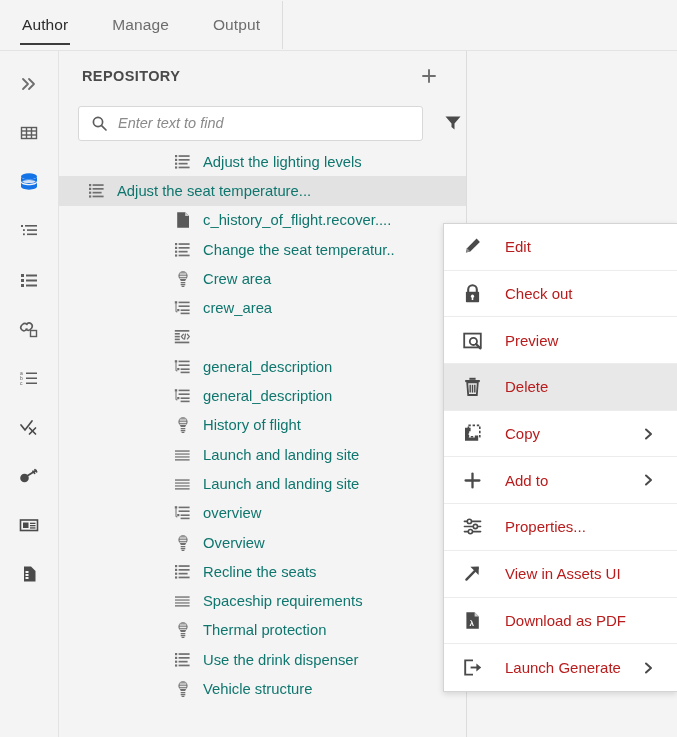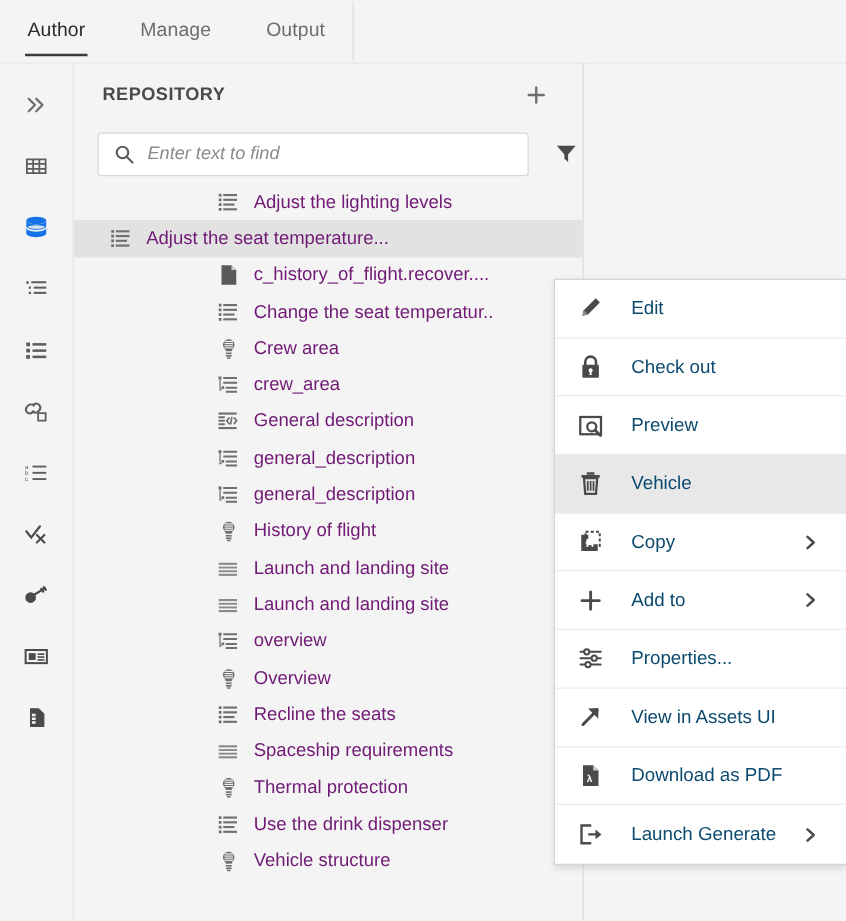--- a/index.html
+++ b/index.html
@@ -114,21 +114,21 @@
     cursor: pointer;
   }
   .row.selected { background: #e2e2e2; padding-left: 28px; }
   .row .ricon {
     width: 20px; height: 20px;
     display: flex; align-items: center; justify-content: center;
     flex: 0 0 20px;
   }
   .row .rlabel {
     margin-left: 10px;
-    font-size: 14.8px; color: #701a75;
+    font-size: 14.8px; color: #0f766e;
     white-space: nowrap;
   }
 
   
   .editor {
     position: absolute; left: 468px; top: 51px; right: 0; bottom: 0;
     background: #f4f4f4;
   }
 
   
@@ -149,21 +149,21 @@
     cursor: pointer;
   }
   .mi:last-child { border-bottom: none; }
   .mi.hl { background: #e8e8e8; }
   .mi .micon {
     width: 22px; height: 22px; margin-left: 17px;
     display: flex; align-items: center; justify-content: center;
     flex: 0 0 22px;
   }
   .mi .mlabel {
-    margin-left: 22px; font-size: 15px; color: #0c4a6e;
+    margin-left: 22px; font-size: 15px; color: #b91c1c;
     white-space: nowrap;
   }
   .mi .marrow {
     position: absolute; right: 22px; top: 50%; transform: translateY(-50%);
     display: flex;
   }
 </style>
 </head>
 <body>
 
@@ -453,21 +453,20 @@
         <rect x="0.8" y="10.6" width="5" height="1.6"></rect>
         <rect x="0.8" y="13.6" width="14.5" height="1.7"></rect>
         </g>
         <g fill="none" stroke="#6f6f6f" stroke-width="1.3" stroke-linecap="round">
         <polyline points="9.3,6.3 7.4,8.6 9.3,10.9"></polyline>
                   <polyline points="13.4,6.3 15.3,8.6 13.4,10.9"></polyline>
         <line x1="11.4" y1="6.1" x2="10.6" y2="11.1"></line>
                 </g>
               </svg>
             </span>
-            <span class="rlabel">General description</span>
           </div>
           <div class="row">
             <span class="ricon">
               <svg width="18" height="18" viewBox="0 0 18 18">
                 <g fill="#6f6f6f">
         <rect x="0.8" y="2.2" width="2.4" height="2.4"></rect>
         <rect x="4.6" y="2.6" width="11" height="1.6"></rect>
         <rect x="4.6" y="6.4" width="11" height="1.6"></rect>
         <rect x="3.2" y="10" width="2.2" height="2.2"></rect>
         <rect x="6.6" y="10.4" width="9" height="1.6"></rect>
@@ -704,21 +703,21 @@
               <rect x="7.4" y="1.8" width="6.2" height="2" fill="#4a4a4a"></rect>
               <rect x="3.2" y="4" width="14.6" height="2.1" fill="#4a4a4a"></rect>
               <path d="M5.2 6.4h10.6l-1 12.6H6.2z" fill="none" stroke="#4a4a4a" stroke-width="1.8"></path>
               <g stroke="#4a4a4a" stroke-width="1.4">
                 <line x1="8.2" y1="8.8" x2="8.2" y2="16.6"></line>
                 <line x1="10.5" y1="8.8" x2="10.5" y2="16.6"></line>
                 <line x1="12.8" y1="8.8" x2="12.8" y2="16.6"></line>
               </g>
             </svg>
           </span>
-          <span class="mlabel">Vehicle</span>
+          <span class="mlabel">Delete</span>
         </div>
         <div class="mi">
           <span class="micon">
             <svg width="21" height="21" viewBox="0 0 21 21">
               <rect x="6.4" y="2.4" width="11.4" height="11.4" fill="none" stroke="#4a4a4a" stroke-width="1.6" stroke-dasharray="2.4 1.8"></rect>
               <path d="M3 7.4h5.6v3.4H6.6v6.2h6.2v-2h3.4v5.4H3z" fill="#4a4a4a" transform="translate(0,-2.6)"></path>
             </svg>
           </span>
           <span class="mlabel">Copy</span>
           <span class="marrow">

